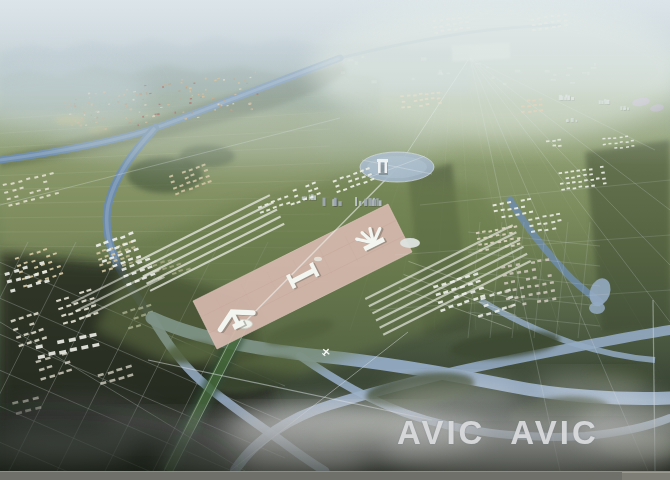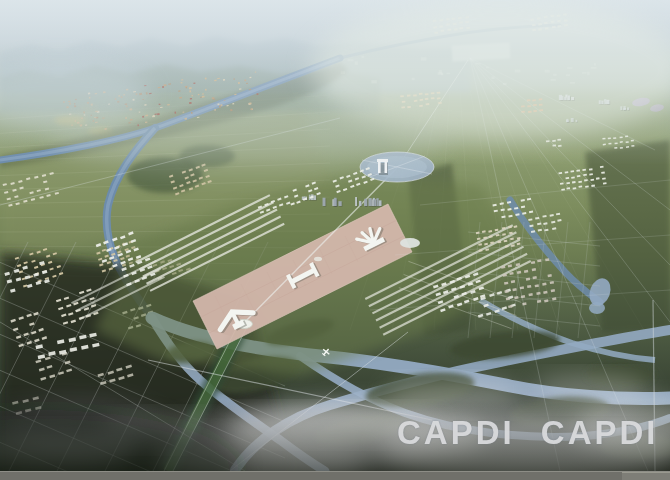--- a/index.html
+++ b/index.html
@@ -1095,17 +1095,17 @@
           <ellipse cx="590" cy="390" rx="60" ry="14" fill="#ffffff" opacity="0.3" filter="url(#b4)"></ellipse>
           <ellipse cx="160" cy="430" rx="60" ry="14" fill="#ffffff" opacity="0.22" filter="url(#b4)"></ellipse>
           <ellipse cx="330" cy="425" rx="110" ry="14" fill="#ffffff" opacity="0.38" filter="url(#b4)"></ellipse>
         </g>
         <g>
           <rect x="0" y="400" width="670" height="71" fill="url(#vign)"></rect>
           <ellipse cx="40" cy="470" rx="200" ry="60" fill="#0e120c" opacity="0.38" filter="url(#b4)"></ellipse>
         </g>
       </svg>
   </div>
-  <div class="watermark">CAPDI CAPDI</div>
+  <div class="watermark">AVIC AVIC</div>
   <div class="bottom-bar">
     <div class="bottom-bar-right"></div>
   </div>
 </div>
 
 </body></html>

